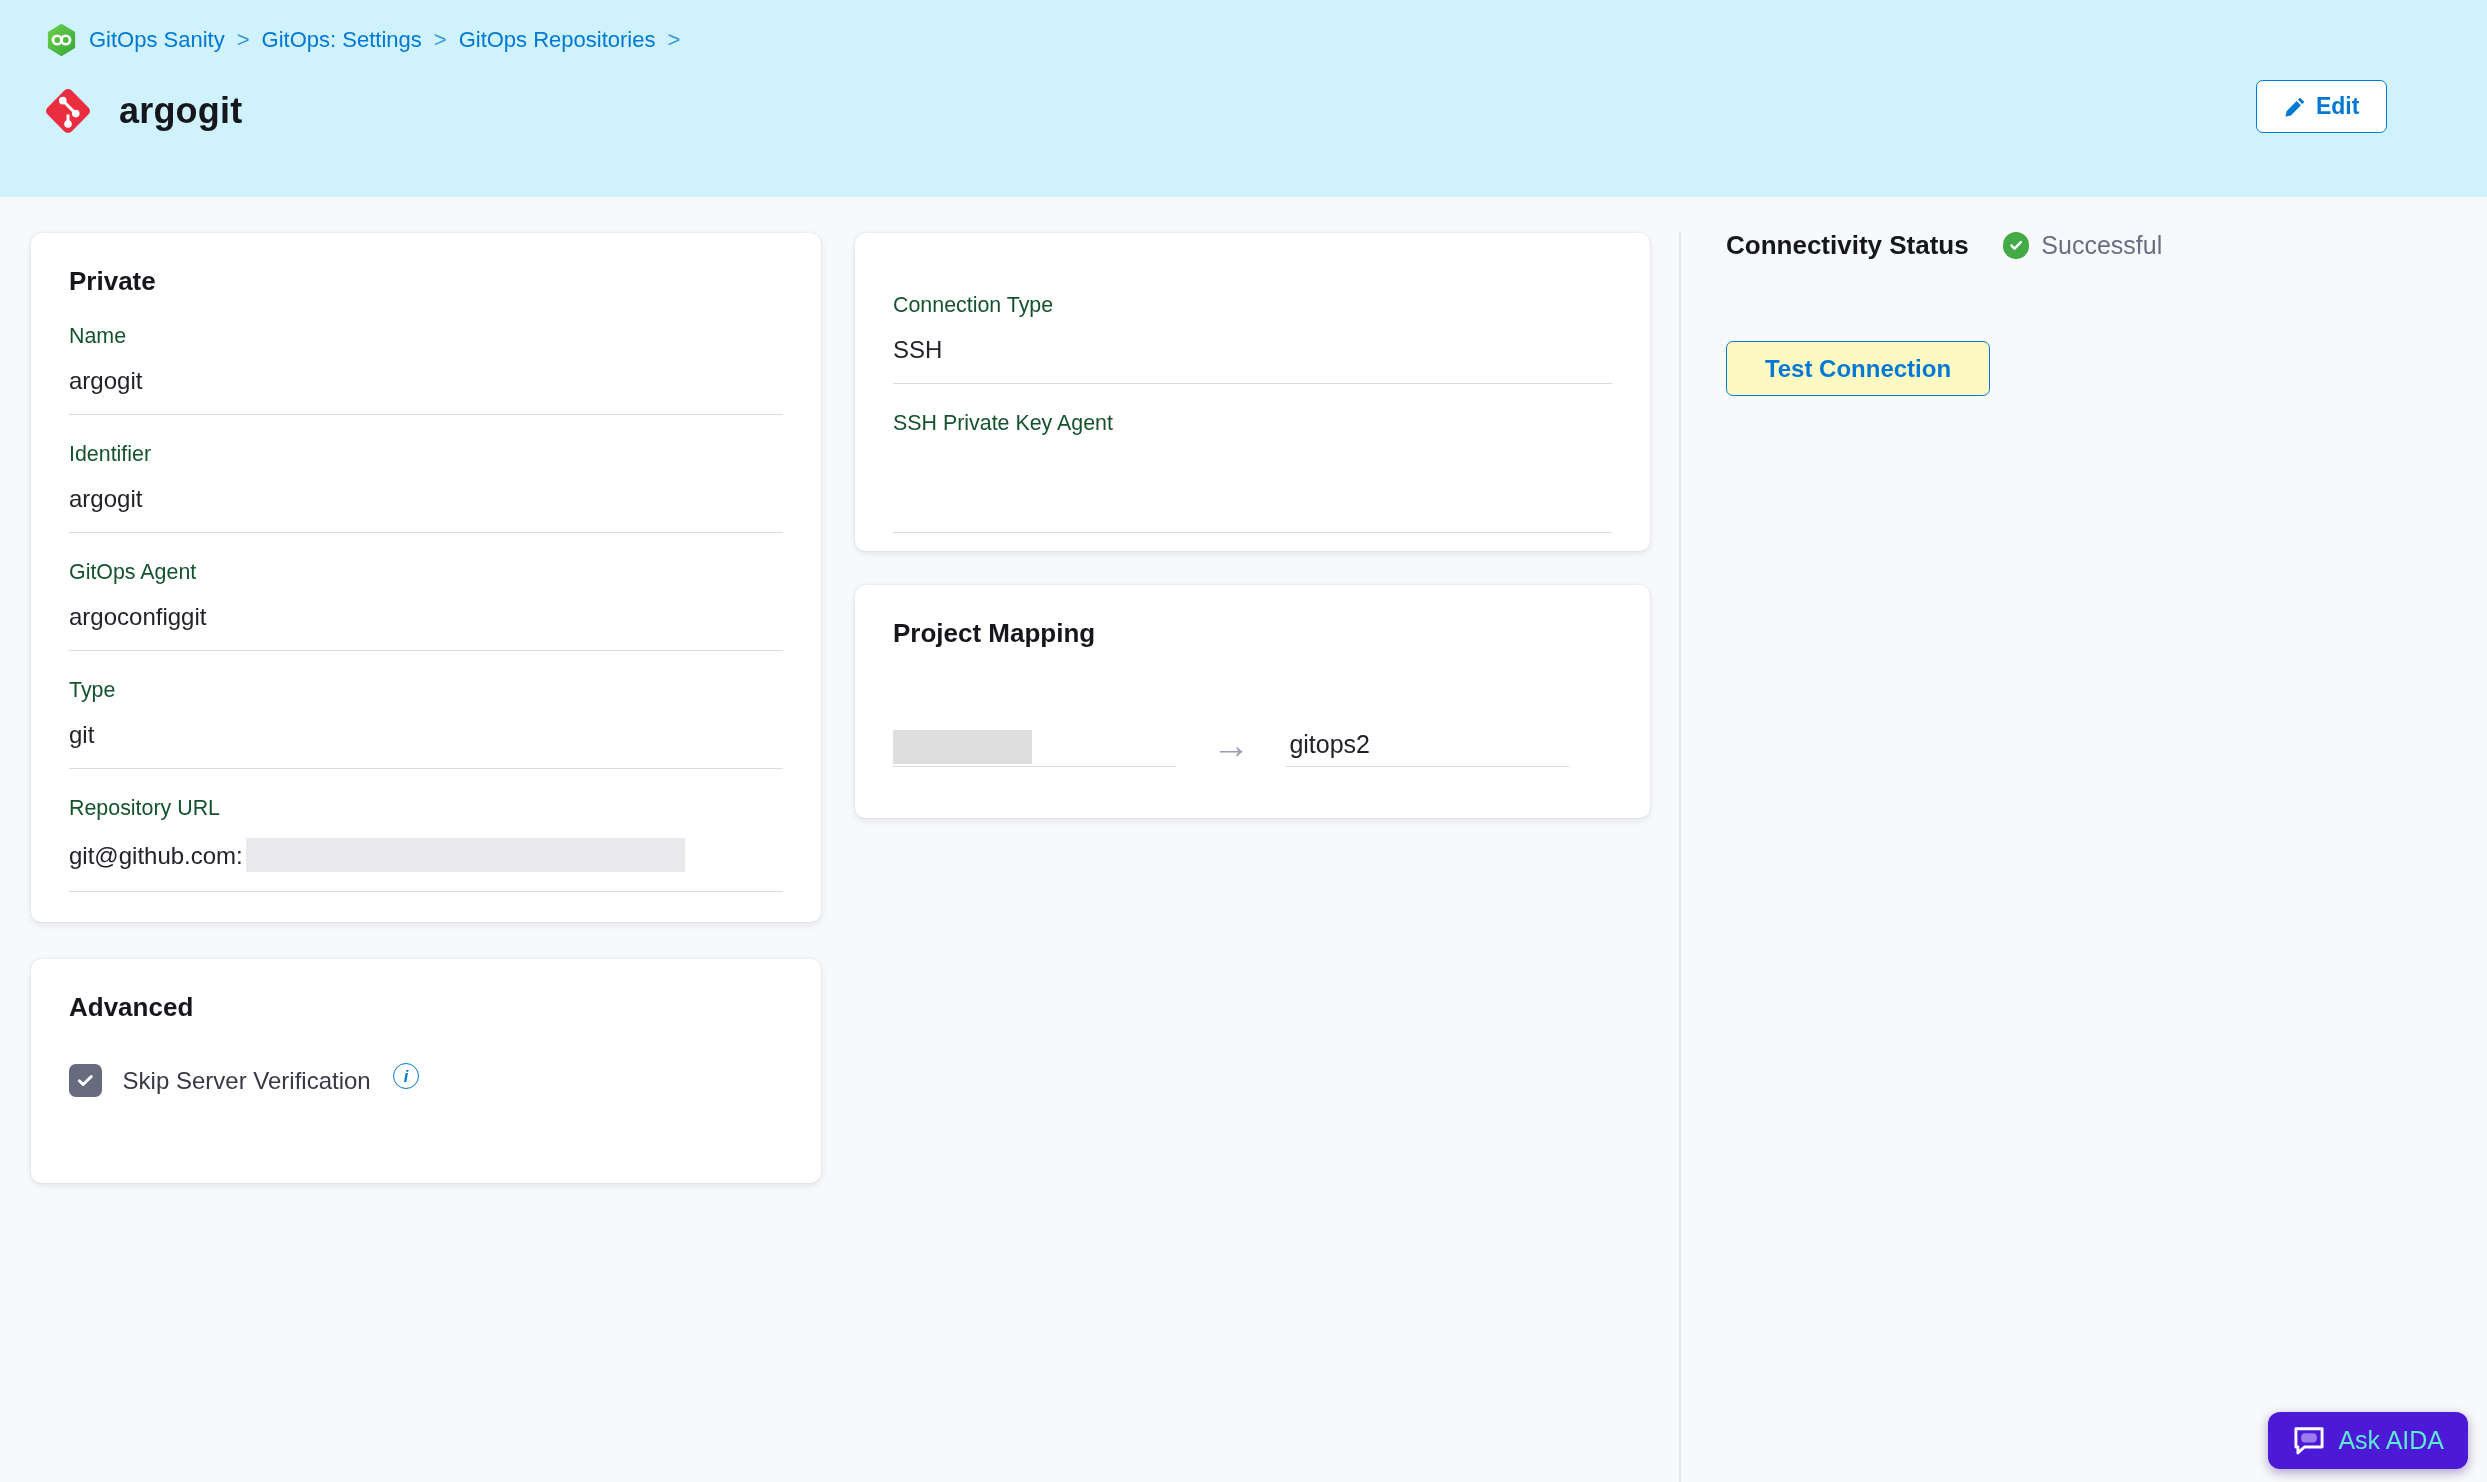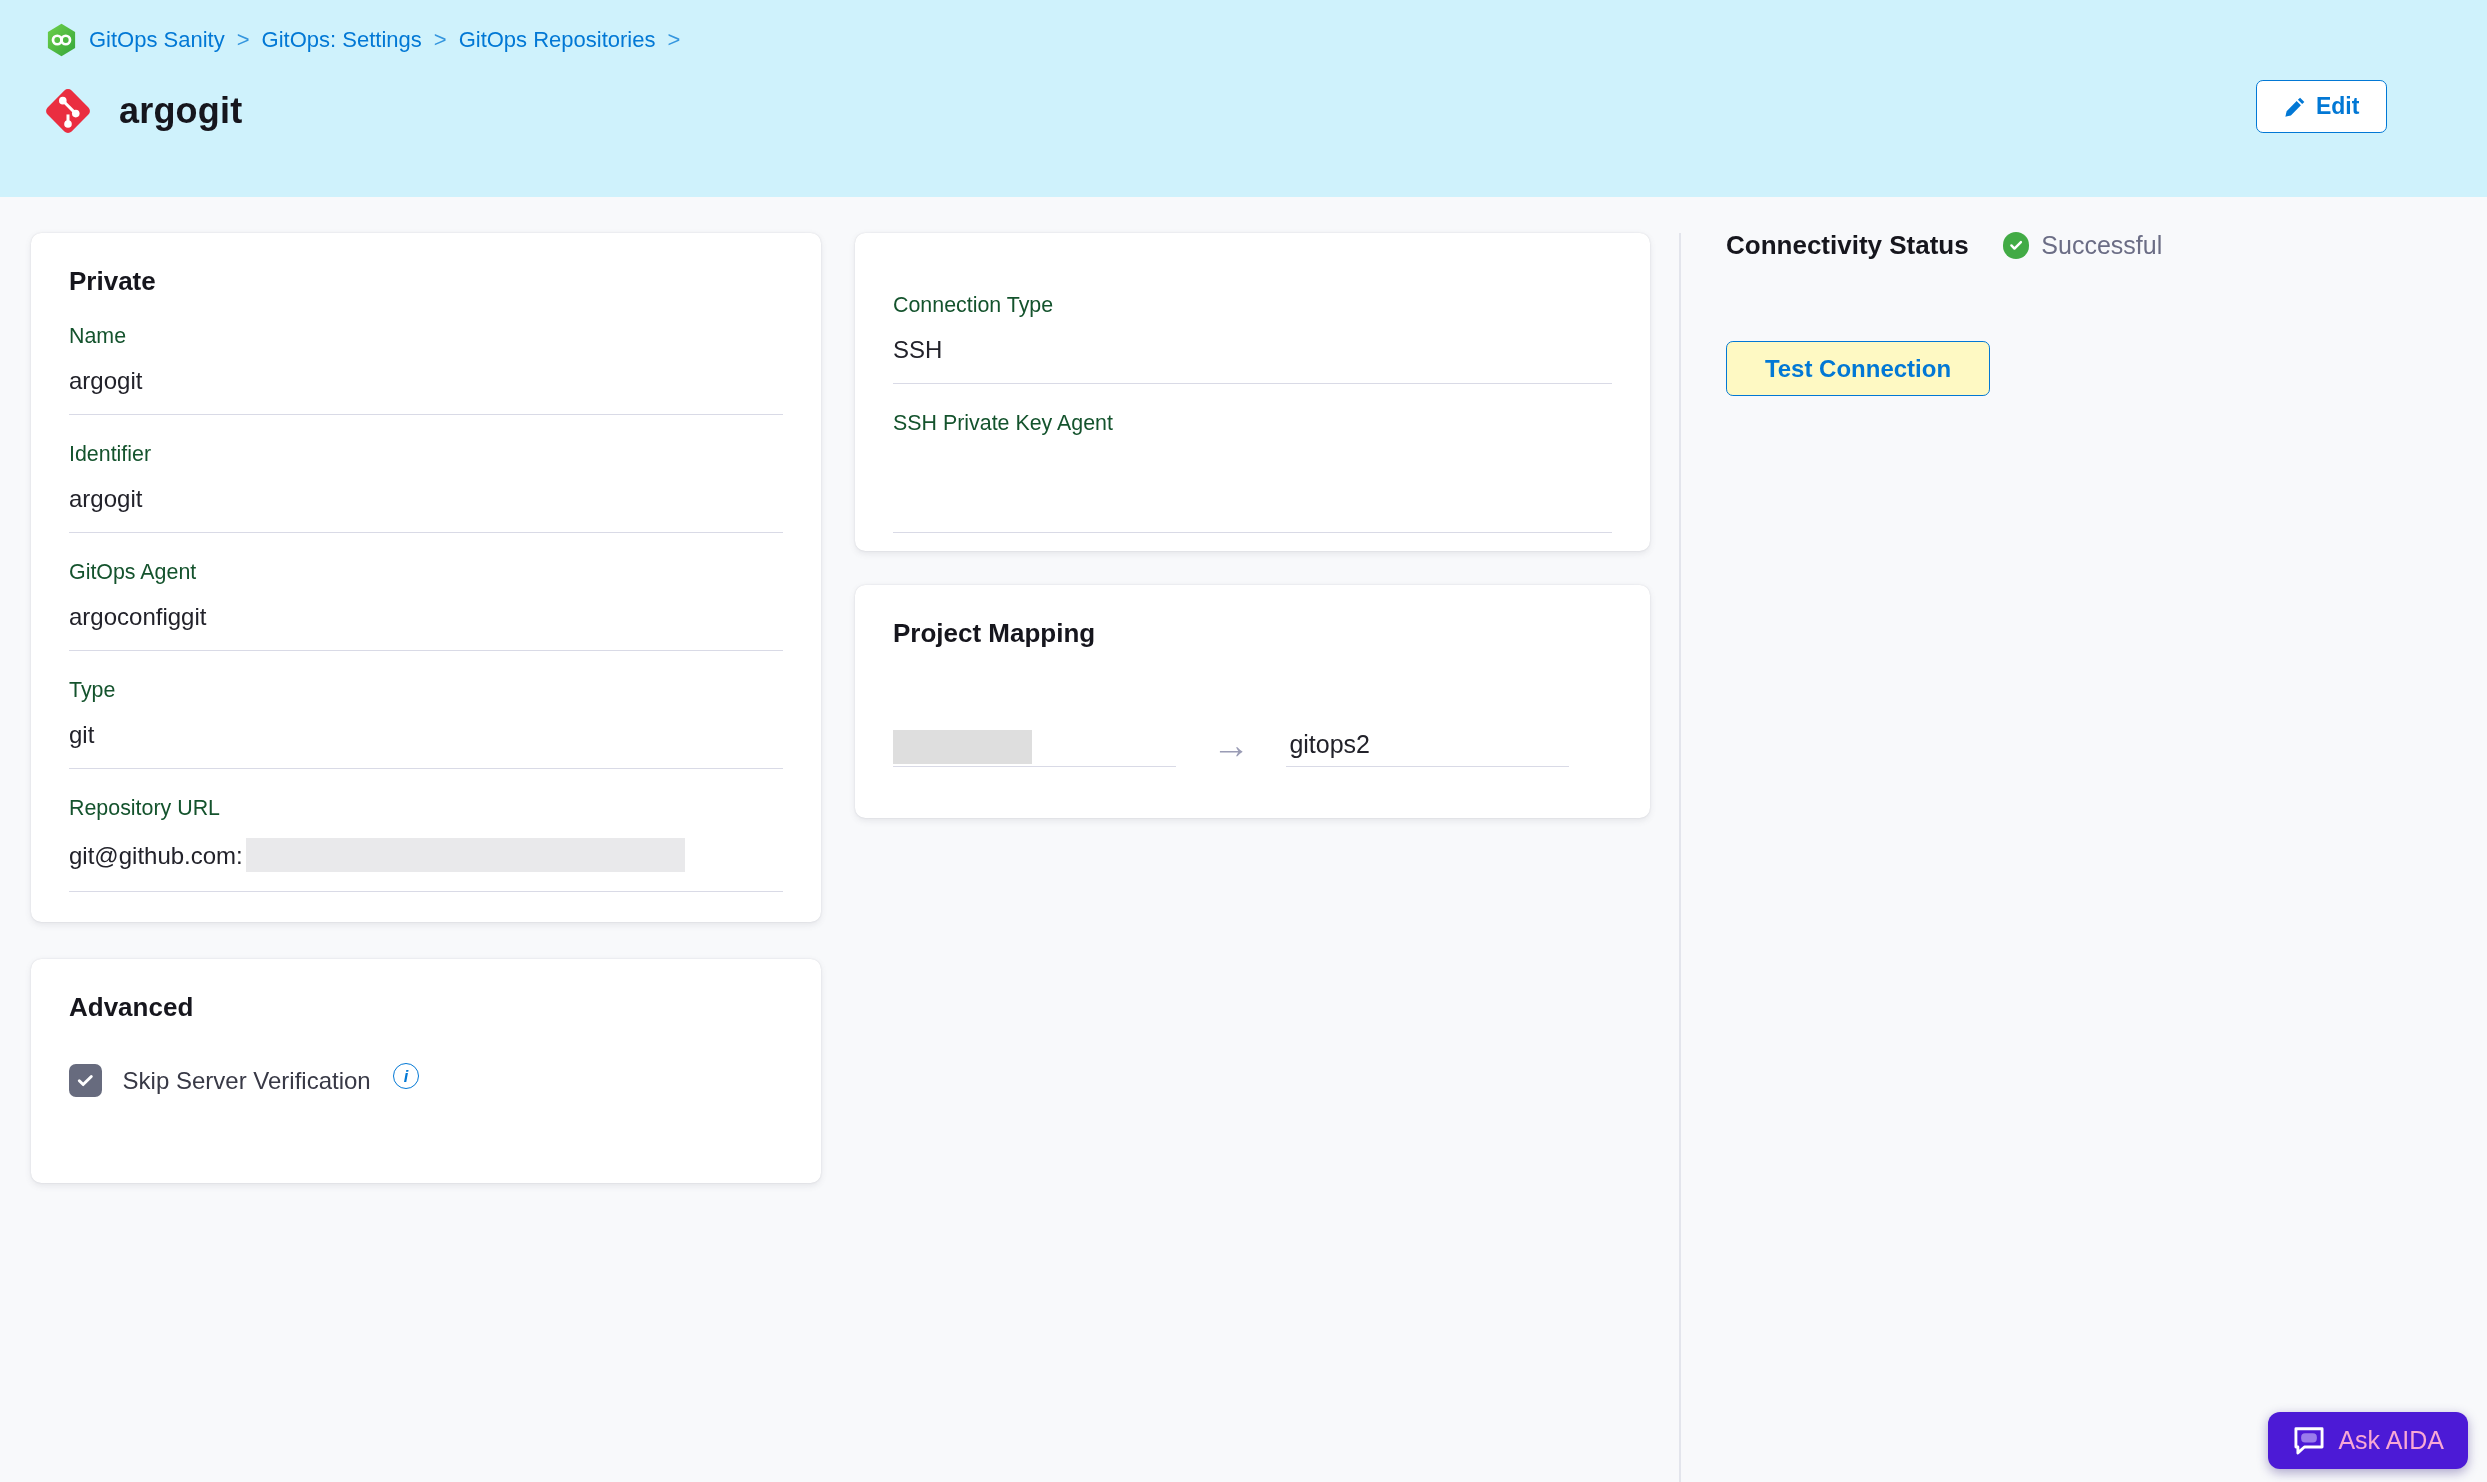--- a/index.html
+++ b/index.html
@@ -117,21 +117,21 @@
     background:#fef9c3; border:1.7px solid #0278D5; border-radius:6.9px;
     display:flex; align-items:center; justify-content:center;
     color:#0278D5; font-size:24px; font-weight:700; cursor:pointer;
   }
 
   
   .aida-btn {
     position:absolute; right:19px; bottom:13px; height:57px; padding:0 24px;
     background:#4C1AD6; border-radius:12px;
     display:flex; align-items:center; gap:12px;
-    color:#f9a8d4; font-size:25px; font-weight:500; cursor:pointer;
+    color:#5eead4; font-size:25px; font-weight:500; cursor:pointer;
     box-shadow:0 3.4px 10.3px rgba(40,20,120,.35);
   }
 </style>
 </head>
 <body>
 
 <div class="header-band">
 
   <div class="breadcrumb">
     <svg class="gitops-hex" viewBox="0 0 36 40">

